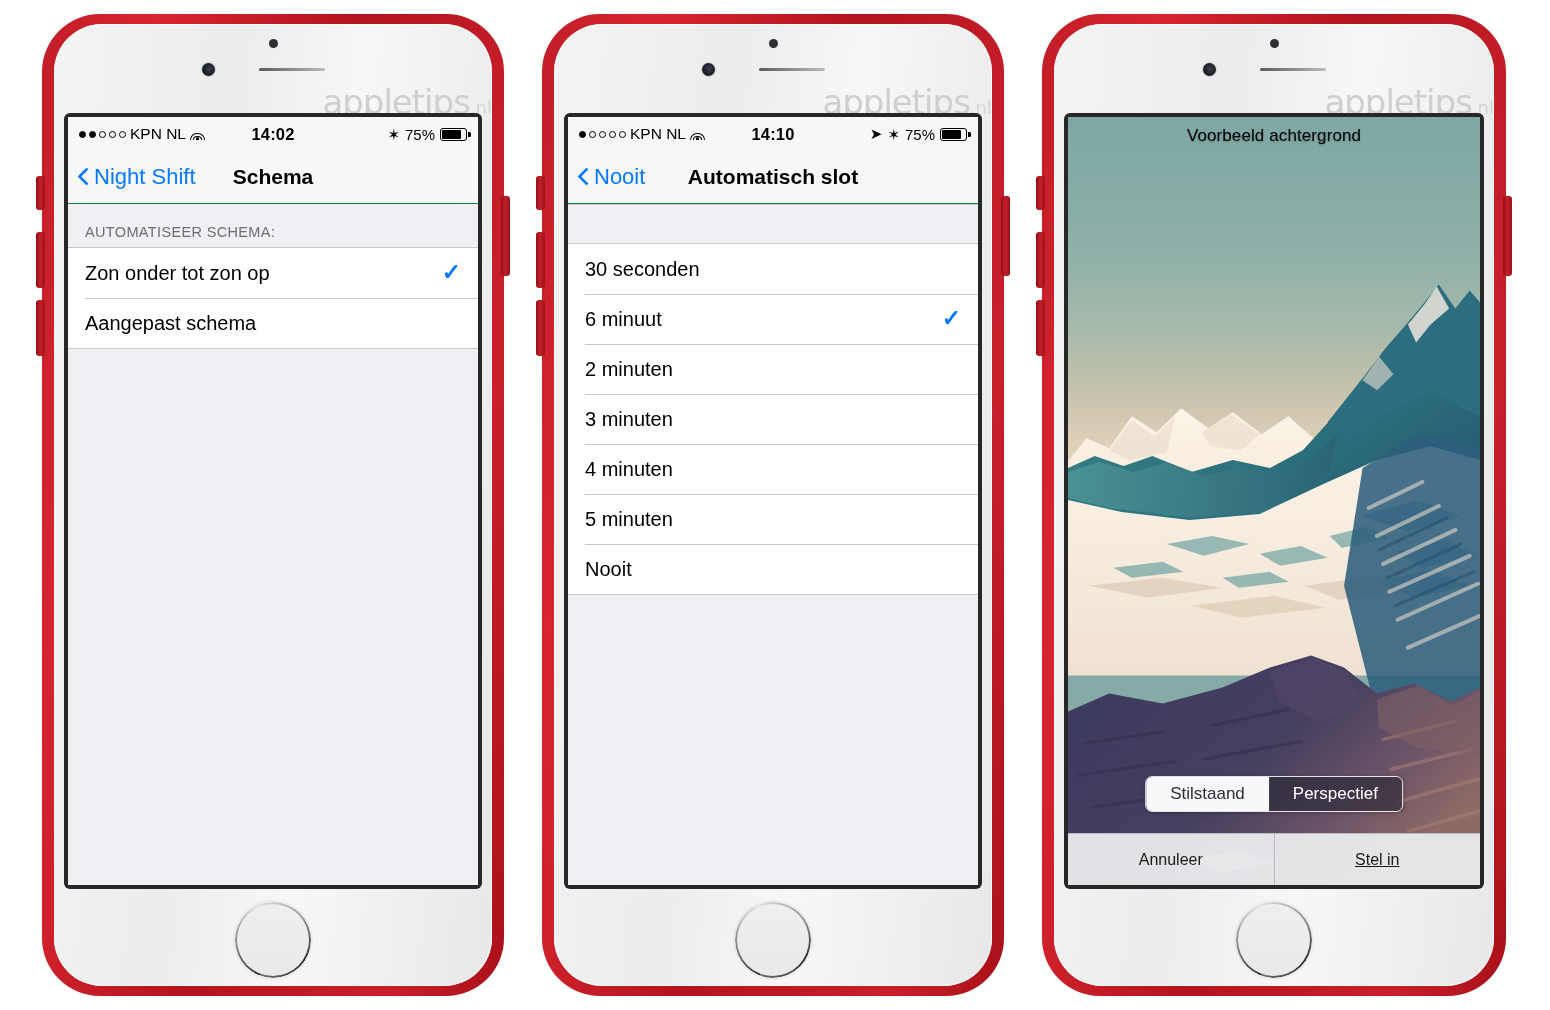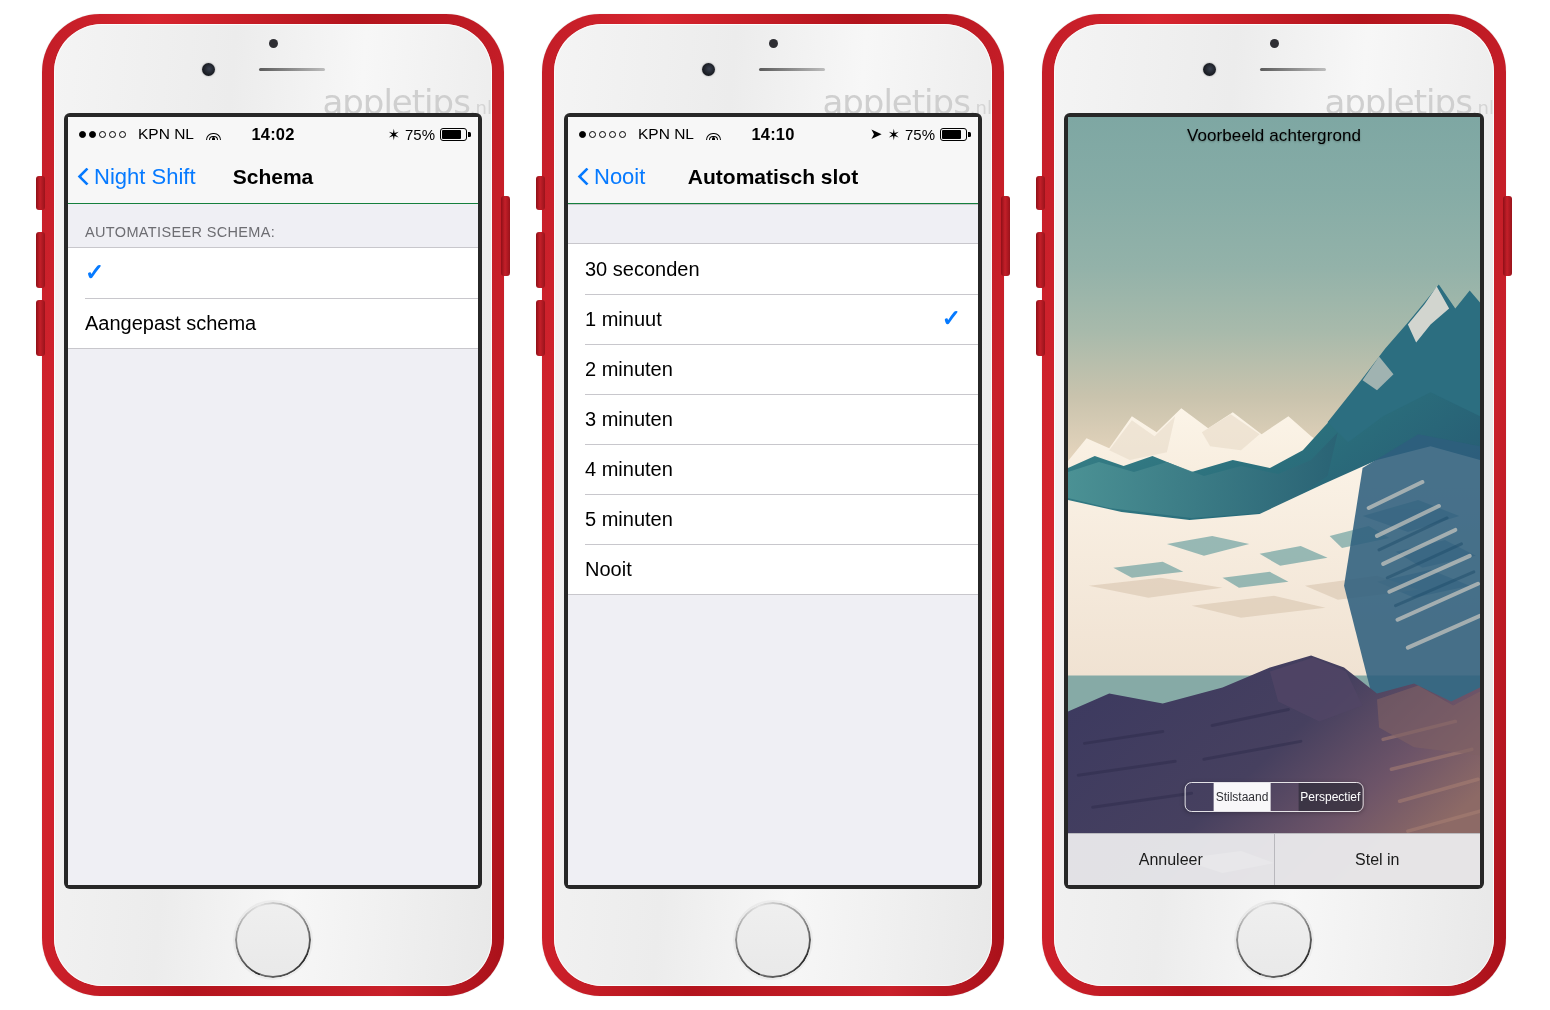--- a/index.html
+++ b/index.html
@@ -96,21 +96,21 @@
     -webkit-mask-composite: xor; mask-composite: exclude;
     filter: blur(.4px);
   }
 
   
   .statusbar {
     height: 34px; background: #f7f7f7; display:flex; align-items:center;
     padding: 0 11px; font-size: 16.5px; color:#000;
     font-family: "Liberation Sans", sans-serif;
   }
-  .sb-left { display:flex; align-items:center; gap:12px; flex: 1 1 0; }
+  .sb-left { display:flex; align-items:center; gap:4px; flex: 1 1 0; }
   .sb-center { flex: 0 0 auto; font-weight:700; letter-spacing:.2px; }
   .sb-right { display:flex; align-items:center; justify-content:flex-end; gap:5px; flex:1 1 0; }
 
   .dots { display:flex; align-items:center; gap:3px; }
   .dot { width: 7px; height:7px; border-radius:50%; border:1.3px solid #000; }
   .dot.on { background:#000; }
 
   .carrier { font-size: 15.5px; }
 
   .wifi { position:relative; width:15px; height:12px; }
@@ -194,35 +194,35 @@
   }
 
   .seg {
     position:absolute; left:50%; transform:translateX(-50%);
     bottom: 73px;
     display:flex; border-radius:7px; overflow:hidden;
     border: 1px solid rgba(255,255,255,.85);
     box-shadow: 0 1px 4px rgba(0,0,0,.25);
   }
   .seg-item {
-    padding: 7px 2px; font-size: 12px; cursor:pointer; white-space:nowrap;margin-left:28px;
+    padding: 7px 24px; font-size: 17px; cursor:pointer; white-space:nowrap;
   }
   .seg-item.off { background: rgba(255,255,255,.96); color:#2e2e33; }
   .seg-item.on  { background: rgba(38,38,50,.62); color:#fff; }
 
   .wall-actions {
     position:absolute; left:0; right:0; bottom:0; height: 52px;
     display:flex; background: rgba(236,236,238,.94);
     border-top: 1px solid rgba(160,160,165,.6);
   }
   .wall-actions .wa {
     flex:1 1 0; display:flex; align-items:center; justify-content:center;
     font-size: 16px; color:#1b1b1b; cursor:pointer;
   }
-  .wall-actions .wa + .wa { border-left: 1px solid rgba(150,150,155,.55); }
+  .wall-actions .wa + .wa { border-left: 1px solid rgba(150,150,155,.55); text-decoration: underline; }
 </style>
 </head>
 <body>
 
 <div class="stage">
 
   <div class="phone phone-1">
     <div class="case"></div>
     <div class="body"></div>
 
@@ -274,20 +274,21 @@
               <span class="chev"></span>
               <span>Night Shift</span>
             </div>
             <div class="nav-title">Schema</div>
           </div>
 
           <div class="group-head">AUTOMATISEER SCHEMA:</div>
 
           <div class="tbl">
             <div class="row">
+              <span class="lbl">Zon onder tot zon op</span>
               <span class="check">✓</span>
             </div>
             <div class="row">
               <span class="lbl">Aangepast schema</span>
             </div>
           </div>
           <div class="tbl-bottom"></div>
           <div class="fill"></div>
 
         </div>
@@ -353,21 +354,21 @@
             <div class="nav-title">Automatisch slot</div>
           </div>
 
           <div class="group-gap"></div>
 
           <div class="tbl">
             <div class="row">
               <span class="lbl">30 seconden</span>
             </div>
             <div class="row">
-              <span class="lbl">1 minuut</span>
+              <span class="lbl">6 minuut</span>
               <span class="check">✓</span>
             </div>
             <div class="row">
               <span class="lbl">2 minuten</span>
             </div>
             <div class="row">
               <span class="lbl">3 minuten</span>
             </div>
             <div class="row">
               <span class="lbl">4 minuten</span>

